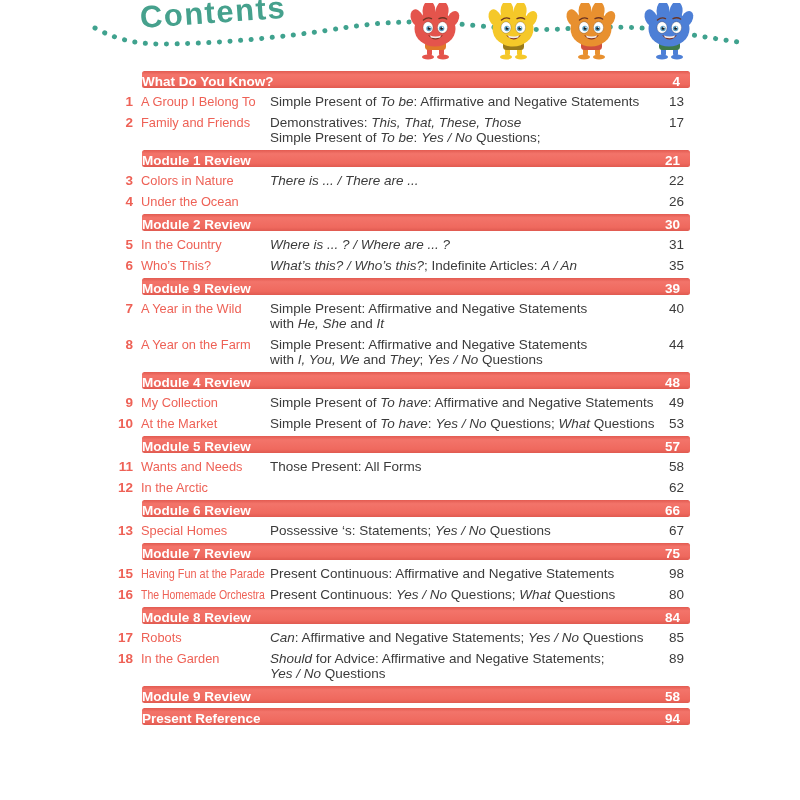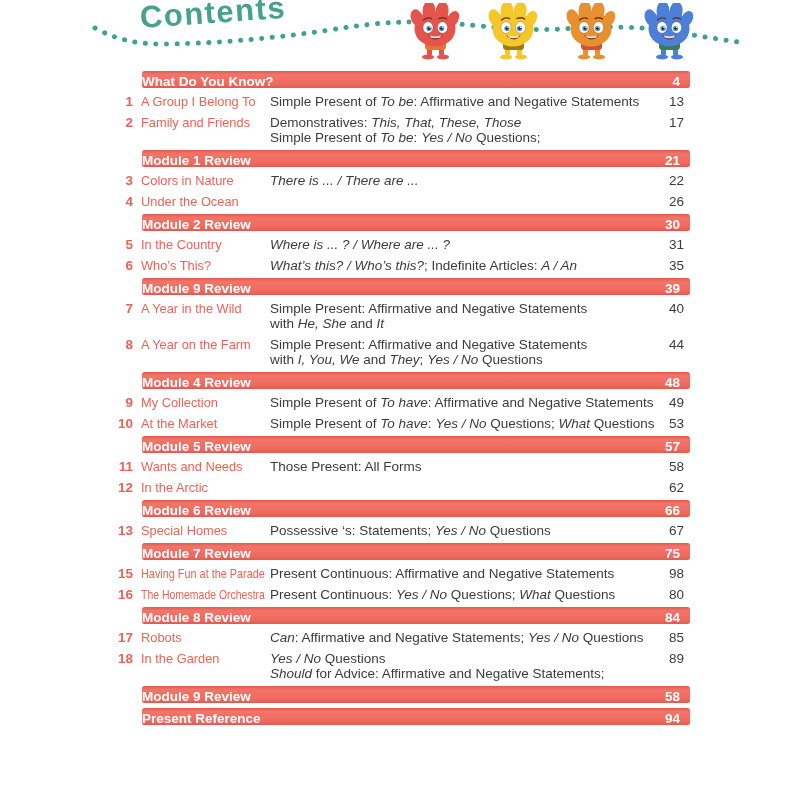--- a/index.html
+++ b/index.html
@@ -300,20 +300,20 @@
       <span class="utitle" style="transform: scaleX(0.95);">Robots</span>
       <div class="desc">
         <div class="dline"><i>Can</i><span>: Affirmative and Negative Statements; </span><i>Yes / No</i><span> Questions</span></div>
       </div>
       <span class="upage">85</span>
     </div>
     <div class="row two">
       <span class="num">18</span>
       <span class="utitle" style="transform: scaleX(0.95);">In the Garden</span>
       <div class="desc">
+        <div class="dline"><i>Should</i><span> for Advice: Affirmative and Negative Statements;</span></div>
         <div class="dline"><i>Yes / No</i><span> Questions</span></div>
-        <div class="dline"><i>Should</i><span> for Advice: Affirmative and Negative Statements;</span></div>
       </div>
       <span class="upage">89</span>
     </div>
     <div class="bar"><span class="bar-label">Module 9 Review</span><span class="bar-page">58</span></div>
     <div class="bar"><span class="bar-label">Present Reference</span><span class="bar-page">94</span></div>
   </div>
 
 </body></html>

